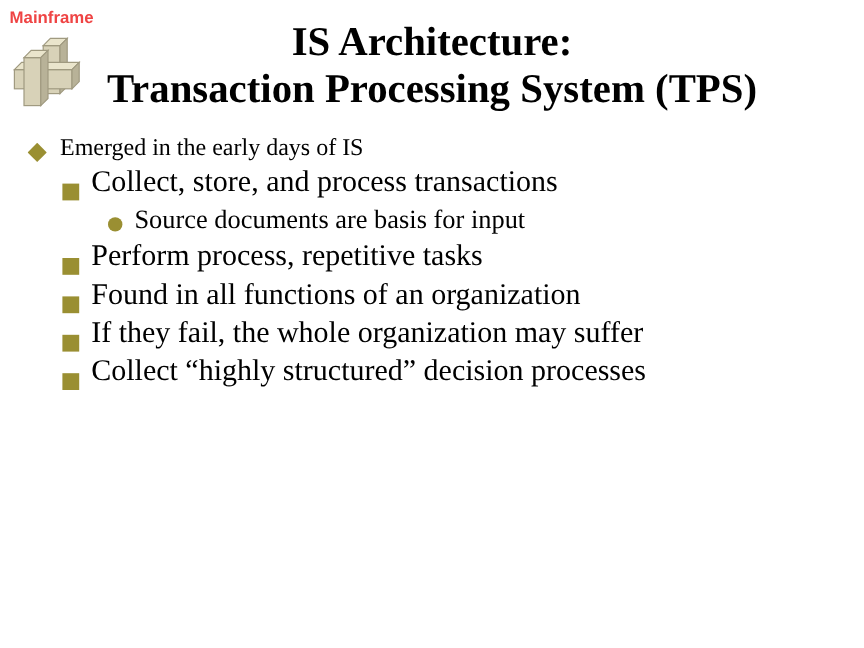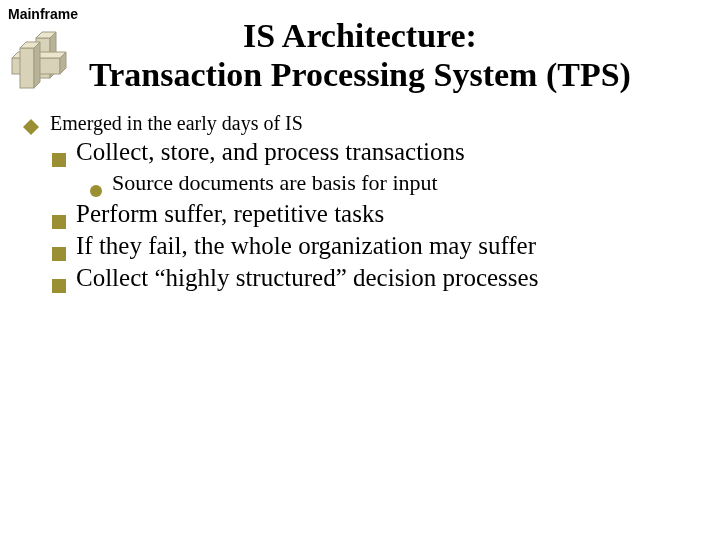--- a/index.html
+++ b/index.html
@@ -13,21 +13,21 @@
     overflow: hidden;
     position: relative;
   }
   .header-label {
     position: absolute;
     top: 6px;
     left: 8px;
     font-family: Arial, Helvetica, sans-serif;
     font-size: 14px;
     font-weight: bold;
-    color: #000000;
+    color: #ef4444;
   }
   .mainframe-icon {
     position: absolute;
     top: 30px;
     left: 6px;
     width: 70px;
     height: 70px;
   }
   .title {
     text-align: center;
@@ -53,21 +53,21 @@
     display: flex;
     align-items: flex-end;
     margin-left: 32px;
     margin-top: 2px;
     margin-bottom: 0px;
     line-height: 1.2;
   }
   .l3 {
     font-size: 22px;
     display: flex;
-    align-items: flex-end;
+    align-items: center;
     margin-left: 70px;
     margin-top: 2px;
     margin-bottom: 2px;
     line-height: 1.25;
   }
   .bullet {
     flex: 0 0 auto;
     display: inline-flex;
     align-items: center;
     justify-content: center;
@@ -138,23 +138,27 @@
     <span class="txt">Collect, store, and process transactions</span>
   </div>
 
   <div class="l3">
     <span class="bullet circle"></span>
     <span class="txt">Source documents are basis for input</span>
   </div>
 
   <div class="l2">
     <span class="bullet square"></span>
-    <span class="txt">Perform suffer, repetitive tasks</span>
+    <span class="txt">Perform process, repetitive tasks</span>
   </div>
 
+  <div class="l2">
+    <span class="bullet square"></span>
+    <span class="txt">Found in all functions of an organization</span>
+  </div>
 
   <div class="l2">
     <span class="bullet square"></span>
     <span class="txt">If they fail, the whole organization may suffer</span>
   </div>
 
   <div class="l2">
     <span class="bullet square"></span>
     <span class="txt">Collect “highly structured” decision processes</span>
   </div>

